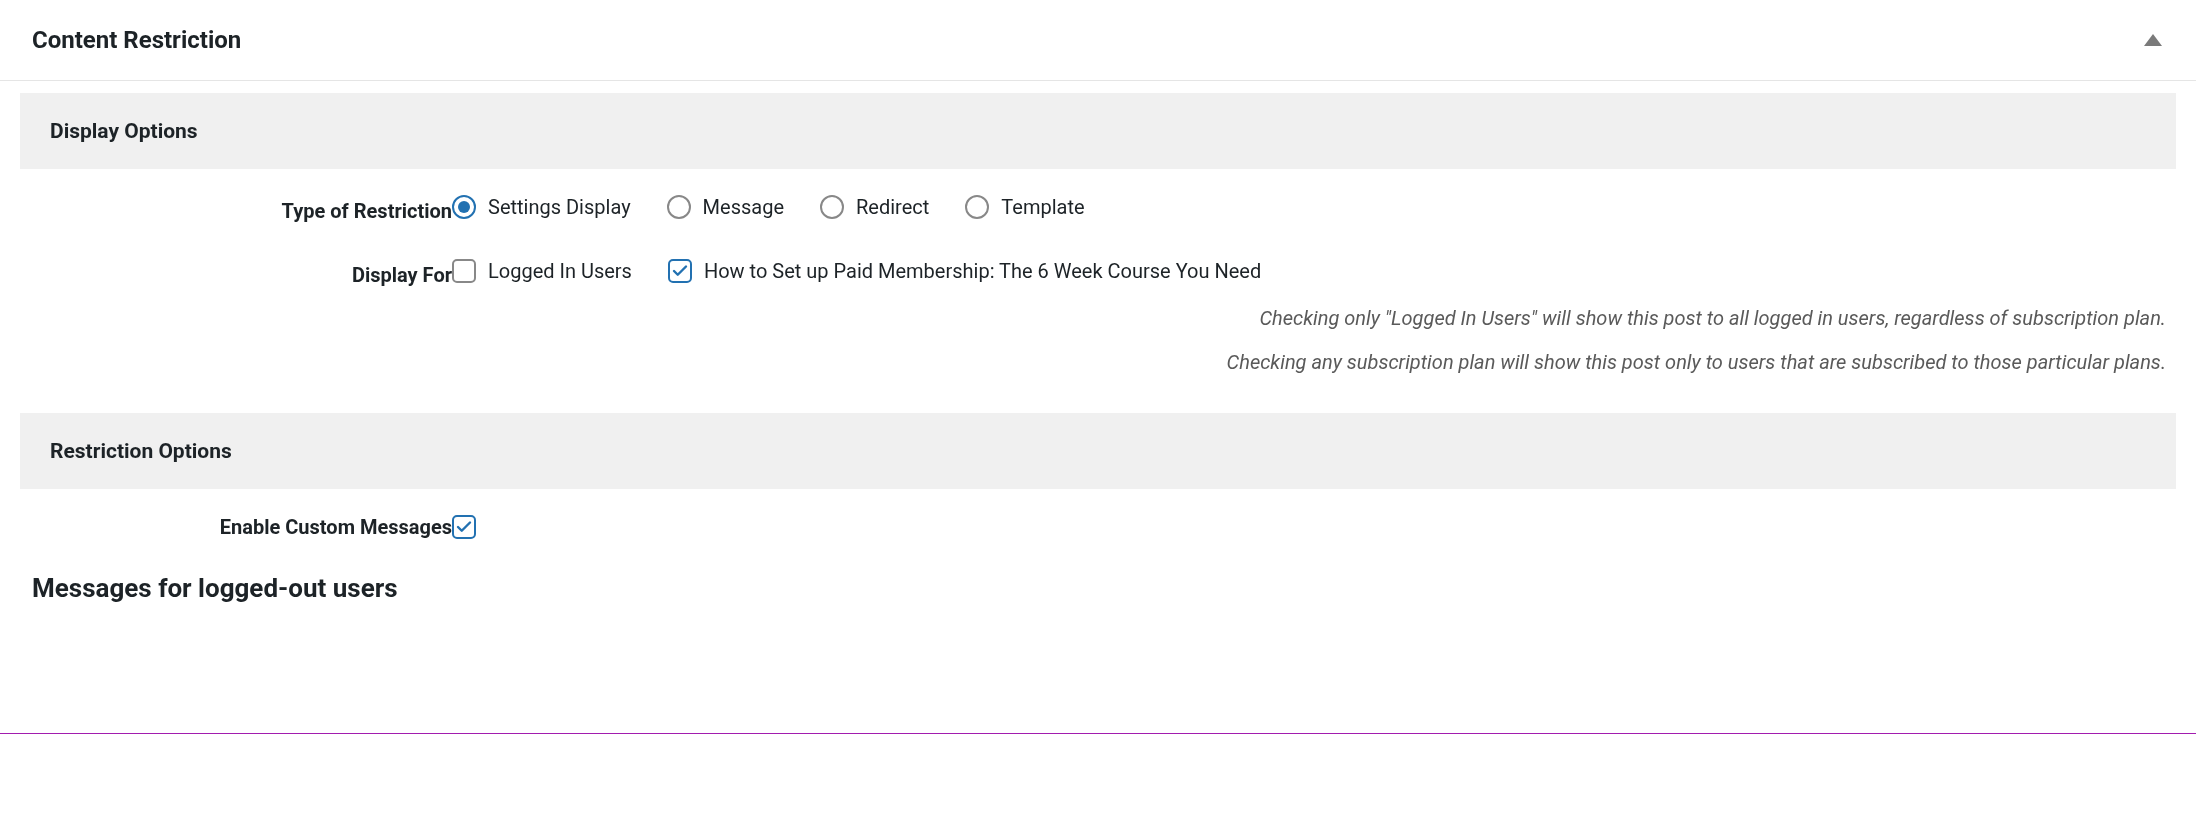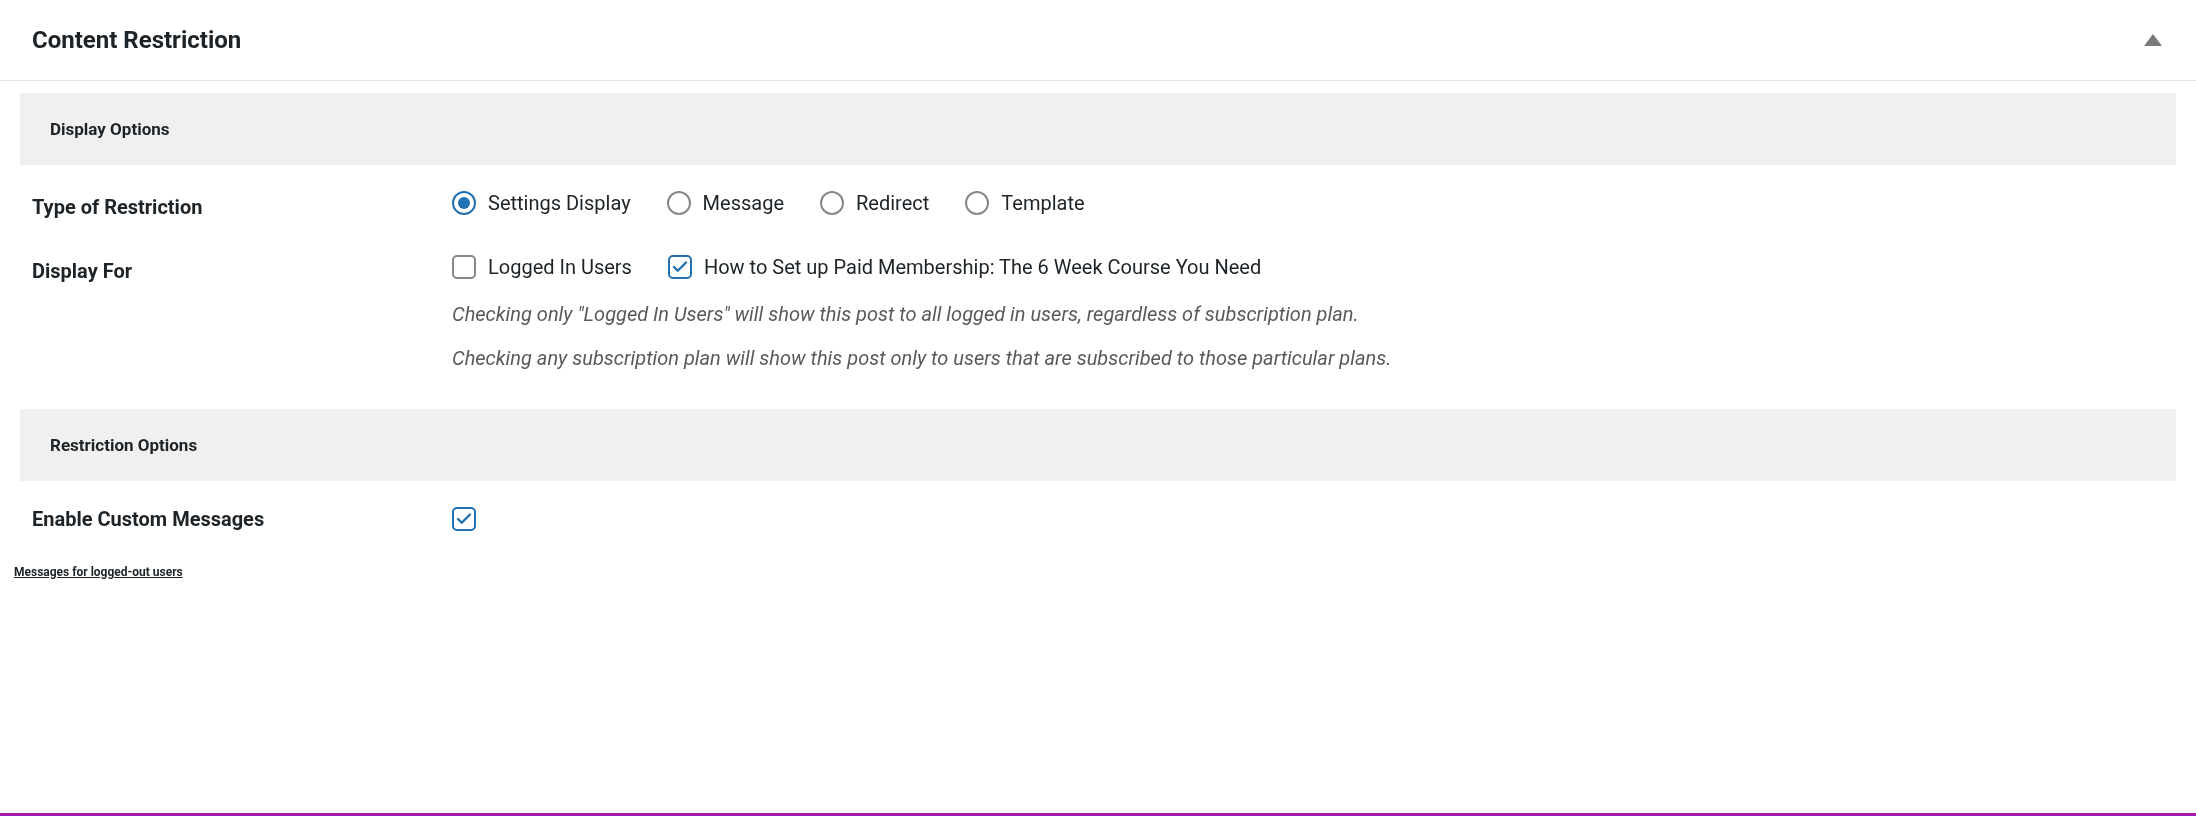--- a/index.html
+++ b/index.html
@@ -6,22 +6,22 @@
   html, body {
     width: 2196px;
     height: 816px;
     font-family: -apple-system, BlinkMacSystemFont, "Segoe UI", Roboto, sans-serif;
     background: #fff;
     color: #1d2327;
     font-size: 19px;
   }
   .panel {
     width: 2196px;
-    height: 816px;
-    border-bottom: 3px solid #a21caf;
+    height: 734px;
+    border-bottom: 1px solid #a21caf;
   }
   .panel-header {
     display: flex;
     align-items: center;
     justify-content: space-between;
     padding: 26px 28px 26px 32px;
     border-bottom: 1px solid #e5e5e5;
   }
   .panel-title {
     font-weight: 700;
@@ -34,27 +34,28 @@
     border-left: 9px solid transparent;
     border-right: 9px solid transparent;
     border-bottom: 12px solid #7a7a7a;
     margin-right: 6px;
   }
   .section-header {
     background: #f0f0f0;
     padding: 26px 20px 26px 30px;
     margin: 12px 20px 0 20px;
     font-weight: 700;
-    font-size: 17px;
+    font-size: 21px;
     color: #1d2327;
   }
   .row {
     display: flex;
-    padding: 26px 40px 10px 32px;
+    padding: 26px 30px 10px 32px;
     align-items: flex-start;
+    text-align: right;
   }
   .row-label {
     width: 420px;
     flex-shrink: 0;
     font-weight: 700;
     font-size: 20px;
     color: #1d2327;
     padding-top: 4px;
   }
   .row-content {
@@ -123,25 +124,24 @@
     font-style: italic;
     color: #5a5a5a;
     font-size: 20px;
     line-height: 1.7;
     margin-top: 8px;
   }
   .bold-row .row-label {
     padding-top: 0;
   }
   .messages-sub {
-    padding: 24px 30px 10px 14px;
-    font-weight: 700;
-    font-size: 12px;
-    color: #1d2327;
-    text-decoration: underline;
+    padding: 24px 30px 10px 32px;
+    font-weight: 700;
+    font-size: 26px;
+    color: #1d2327;
   }
 </style>
 </head>
 <body>
 
 <div class="panel">
 
   <div class="panel-header">
     <div class="panel-title">Content Restriction</div>
     <div class="toggle-icon"></div>

